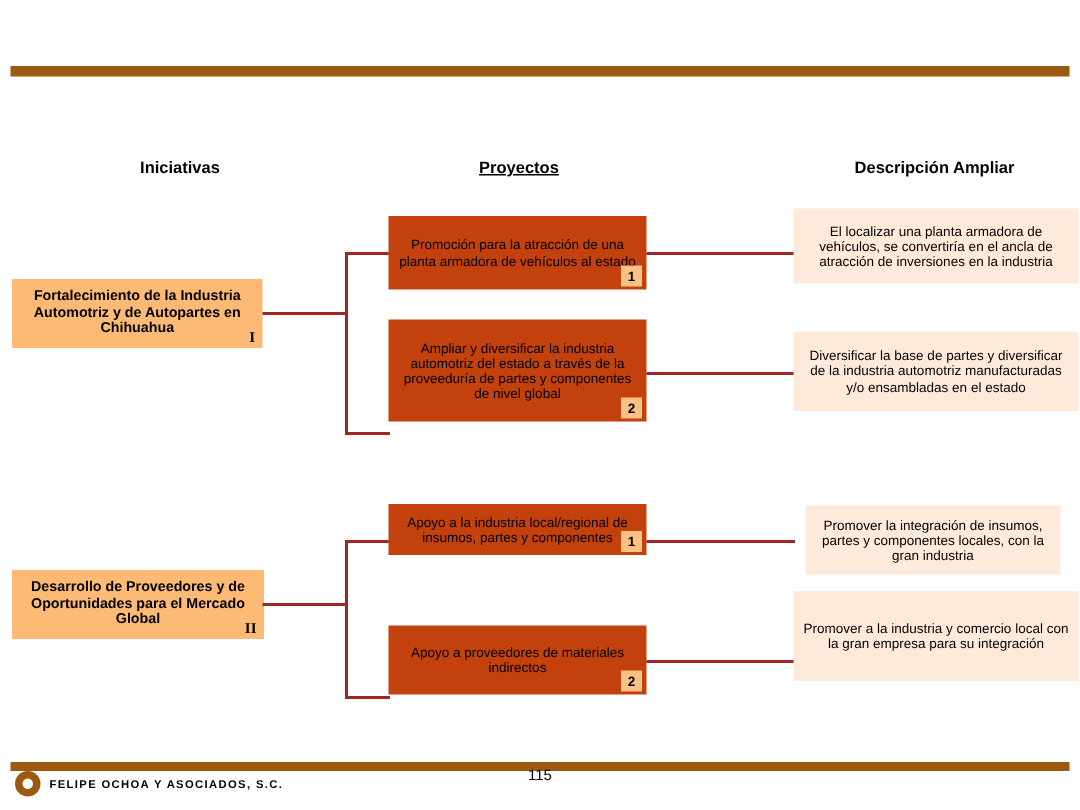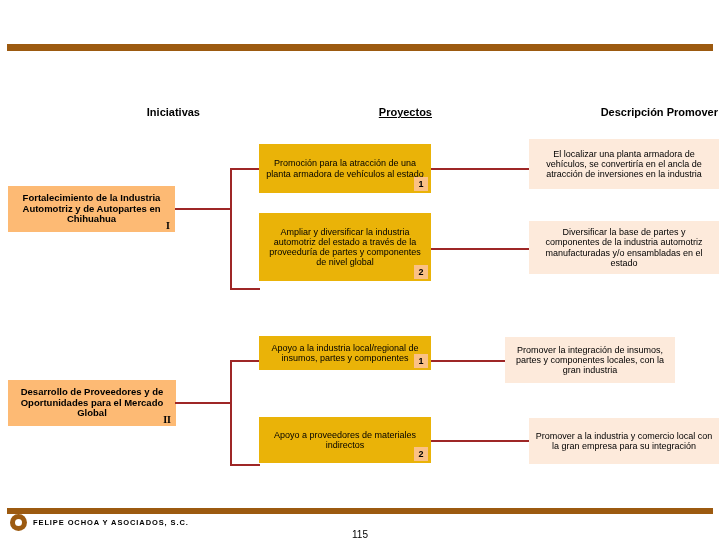--- a/index.html
+++ b/index.html
@@ -37,21 +37,21 @@
     left: 7px;
     top: 508px;
     width: 706px;
     height: 6px;
     background: #9c5a10;
   }
 
   
   .col-head {
     position: absolute;
-    text-align: right;
+    text-align: center;
     font-size: 11px;
     font-weight: bold;
     color: #000000;
     white-space: nowrap;
     letter-spacing: 0px;
   }
   .col-head.c1 { left: 40px;  top: 106px; width: 160px; }
   .col-head.c2 { left: 260px; top: 106px; width: 172px; text-decoration: underline; }
   .col-head.c3 { left: 528px; top: 106px; width: 190px; }
 
@@ -79,21 +79,21 @@
     line-height: 1.12;
   }
 
   .init-box {
     background: #fdba74;
     font-size: 9.5px;
     font-weight: bold;
     color: #000;
   }
   .proj-box {
-    background: #eab308;
+    background: #c2410c;
     font-size: 9px;
     color: #000;
   }
   .desc-box {
     background: #fdeadb;
     font-size: 9px;
     color: #000;
   }
 
   
@@ -149,37 +149,37 @@
     top: 518px;
     font-size: 7.5px;
     font-weight: bold;
     letter-spacing: 0.9px;
     color: #000;
     white-space: nowrap;
   }
   .page-num {
     position: absolute;
     left: 0;
-    top: 529px;
+    top: 512px;
     width: 720px;
     text-align: center;
     font-size: 10px;
     color: #000;
   }
 </style>
 </head>
 <body>
 
 <div class="slide">
 
   <div class="top-rule"></div>
 
   <div class="col-head c1">Iniciativas</div>
   <div class="col-head c2">Proyectos</div>
-  <div class="col-head c3">Descripción Promover</div>
+  <div class="col-head c3">Descripción Ampliar</div>
 
   <div class="box init-box" style="left:8px; top:186px; width:167px; height:46px;">
     <span class="txt">Fortalecimiento de la Industria Automotriz y de Autopartes en Chihuahua</span>
     <span class="roman">I</span>
   </div>
 
   <div class="conn conn-h" style="left:175px; top:208px; width:57px;"></div>
   <div class="conn conn-v" style="left:230px; top:168px; height:122px;"></div>
   <div class="conn conn-h" style="left:230px; top:168px; width:30px;"></div>
   <div class="conn conn-h" style="left:230px; top:288px; width:30px;"></div>
@@ -195,21 +195,21 @@
   </div>
 
   <div class="conn conn-h" style="left:431px; top:168px; width:99px;"></div>
   <div class="conn conn-h" style="left:431px; top:248px; width:99px;"></div>
 
   <div class="box desc-box" style="left:529px; top:139px; width:190px; height:50px;">
     <span class="txt">El localizar una planta armadora de vehículos, se convertiría en el ancla de atracción de inversiones en la industria</span>
   </div>
 
   <div class="box desc-box" style="left:529px; top:221px; width:190px; height:53px;">
-    <span class="txt">Diversificar la base de partes y componentes de la industria automotriz manufacturadas y/o ensambladas en el estado</span>
+    <span class="txt">Diversificar la base de partes y diversificar de la industria automotriz manufacturadas y/o ensambladas en el estado</span>
   </div>
 
   <div class="box init-box" style="left:8px; top:380px; width:168px; height:46px;">
     <span class="txt">Desarrollo de Proveedores y de Oportunidades para el Mercado Global</span>
     <span class="roman">II</span>
   </div>
 
   <div class="conn conn-h" style="left:175px; top:402px; width:57px;"></div>
   <div class="conn conn-v" style="left:230px; top:360px; height:106px;"></div>
   <div class="conn conn-h" style="left:230px; top:360px; width:30px;"></div>
@@ -221,25 +221,25 @@
   </div>
 
   <div class="box proj-box" style="left:259px; top:417px; width:172px; height:46px;">
     <span class="txt">Apoyo a proveedores de materiales indirectos</span>
     <span class="badge">2</span>
   </div>
 
   <div class="conn conn-h" style="left:431px; top:360px; width:99px;"></div>
   <div class="conn conn-h" style="left:431px; top:440px; width:99px;"></div>
 
-  <div class="box desc-box" style="left:505px; top:337px; width:170px; height:46px;justify-content:center;">
+  <div class="box desc-box" style="left:537px; top:337px; width:170px; height:46px;justify-content:center;">
     <span class="txt">Promover la integración de insumos, partes y componentes locales, con la gran industria</span>
   </div>
 
-  <div class="box desc-box" style="left:529px; top:418px; width:190px; height:46px;">
+  <div class="box desc-box" style="left:529px; top:394px; width:190px; height:60px;">
     <span class="txt">Promover a la industria y comercio local con la gran empresa para su integración</span>
   </div>
 
   <div class="bottom-rule"></div>
   <div class="logo"></div>
   <div class="footer-text">FELIPE OCHOA Y ASOCIADOS, S.C.</div>
   <div class="page-num">115</div>
 
 </div>
 

